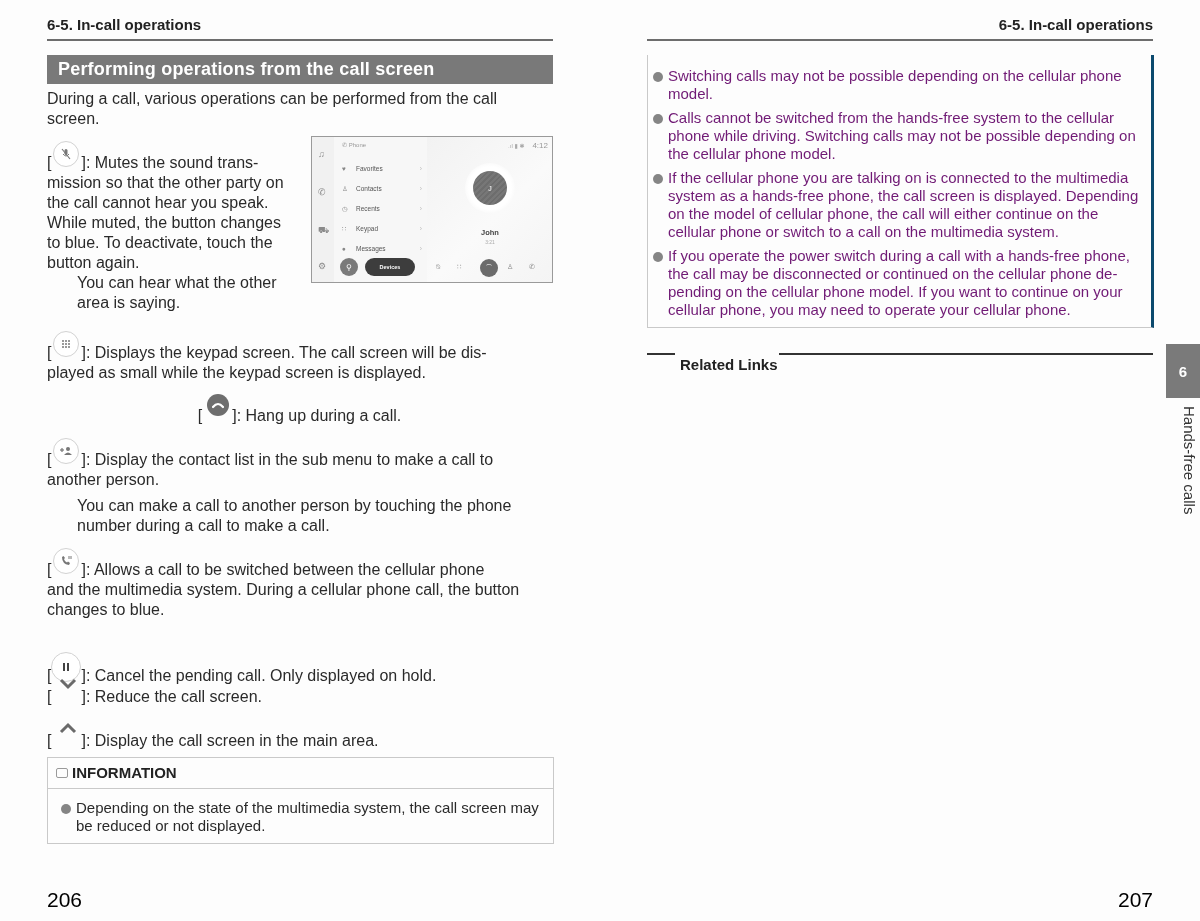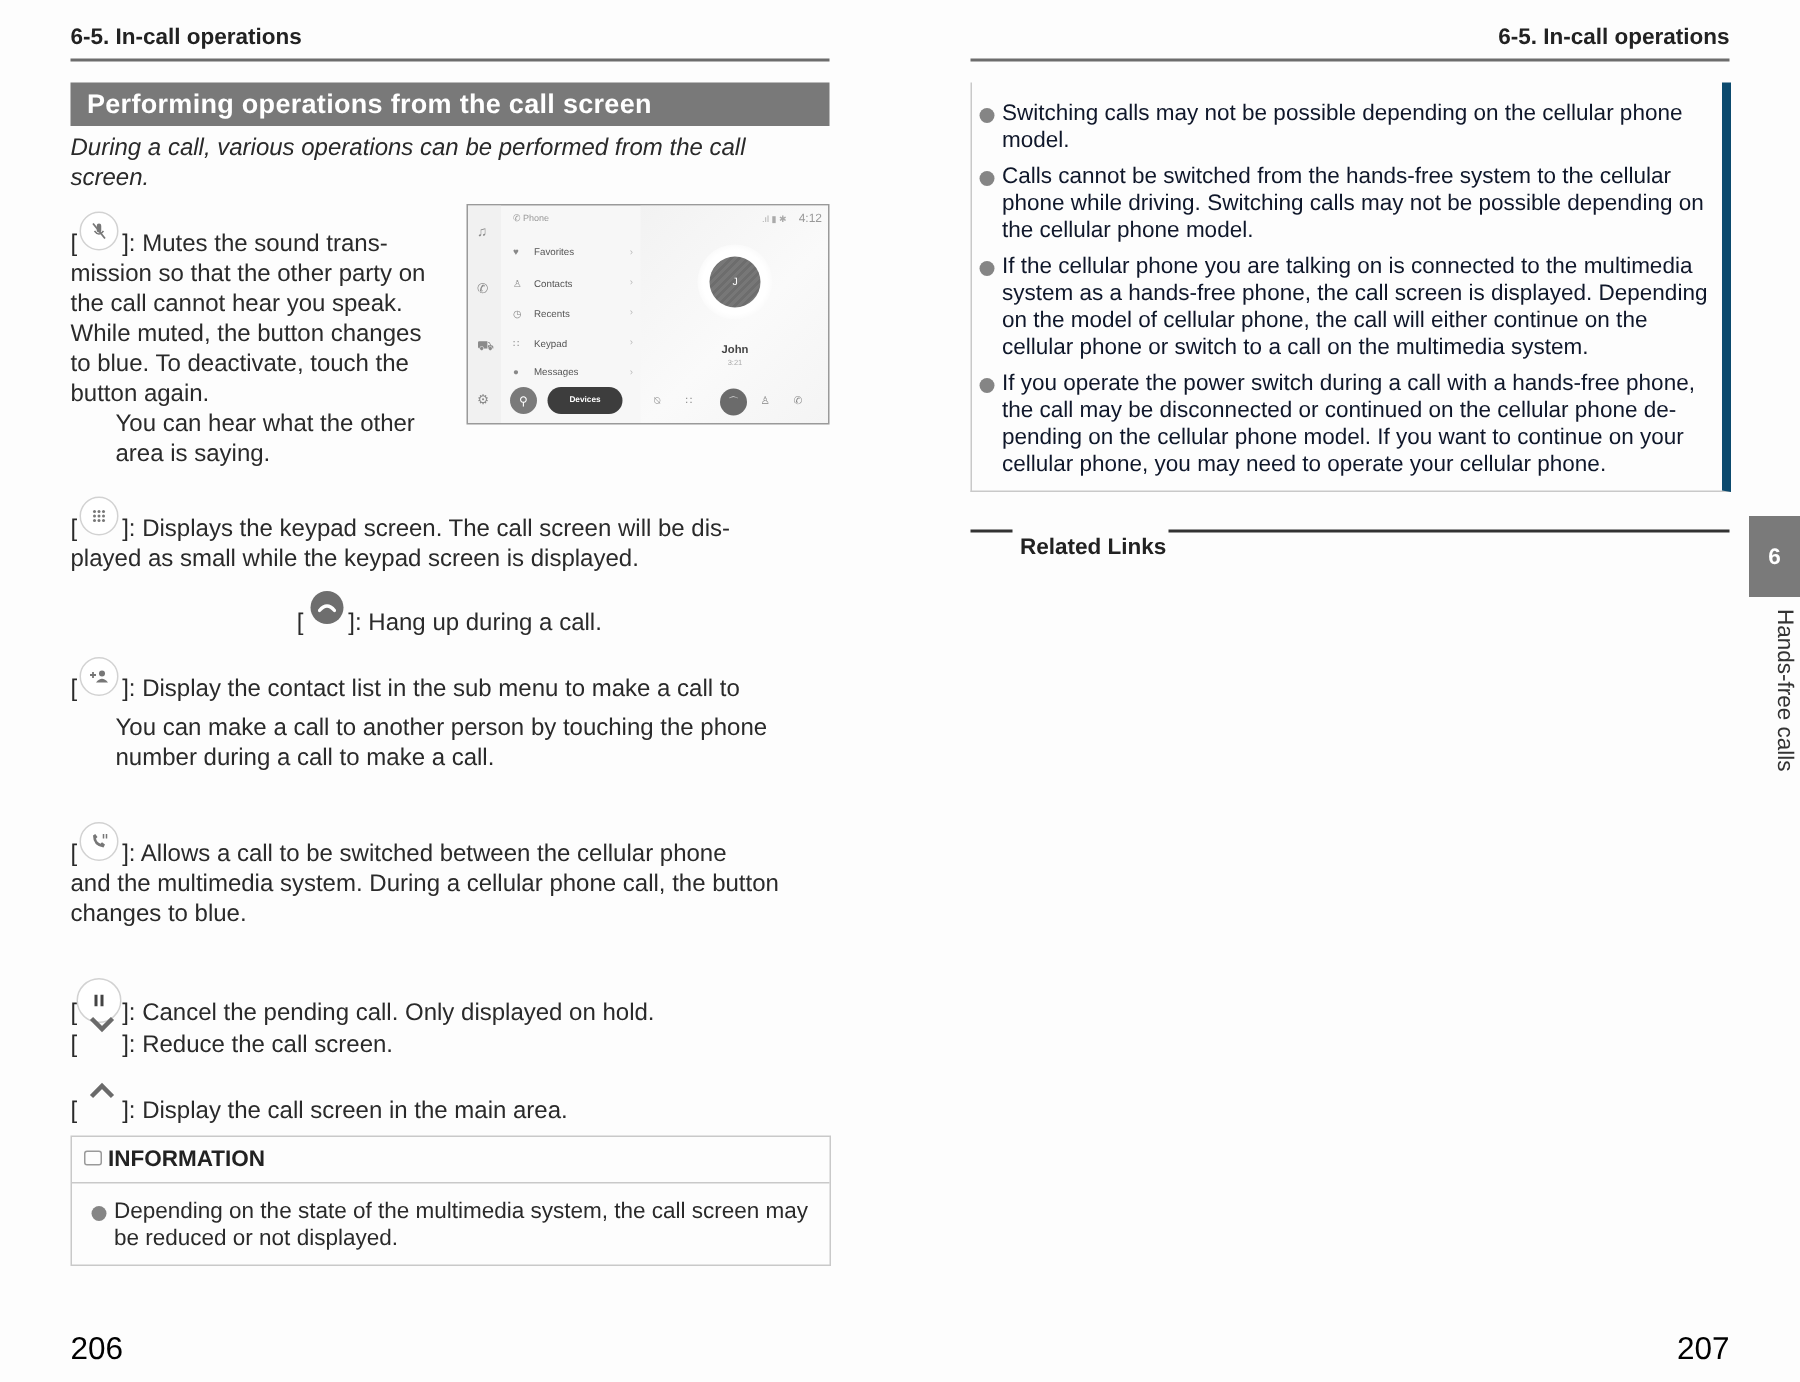--- a/index.html
+++ b/index.html
@@ -21,21 +21,21 @@
   .page-left .head-rule { left: 47px; width: 506px; }
   .page-right .head-rule { left: 47px; width: 506px; }
 
   .section-title {
     position: absolute; left: 47px; top: 55px; width: 506px; height: 29px;
     background: #797979; color: #fff; font-weight: bold; font-size: 18px;
     padding: 4px 11px; letter-spacing: 0.2px;
   }
 
   .body-text { font-size: 16px; line-height: 20px; color: #2a2a2a; }
-  .abs { position: absolute; font-style: italic; }
+  .abs { position: absolute; }
 
   .intro { left: 47px; top: 89px; width: 500px; }
 
   .entry { position: absolute; left: 47px; width: 505px; }
   .entry .line { display: block; }
   .bracket { display: inline-block; }
   .icon-slot {
     display: inline-block; width: 30px; height: 20px; position: relative; vertical-align: top;
   }
   .icon-circle {
@@ -102,22 +102,22 @@
   .info-box { position: absolute; left: 47px; top: 757px; width: 507px; height: 87px; border: 1px solid #c9c9c9; }
   .info-head { height: 31px; border-bottom: 1px solid #c9c9c9; padding: 6px 8px; font-size: 15px; font-weight: bold; color: #222; }
   .info-head .bubble { display: inline-block; width: 12px; height: 10px; border: 1px solid #9a9a9a; border-radius: 2px; margin-right: 4px; vertical-align: middle; position: relative; top: -1px; }
   .info-body { padding: 10px 8px 0 8px; font-size: 15px; line-height: 18px; color: #2a2a2a; }
 
   .bullet-row { position: relative; padding-left: 20px; }
   .dot { position: absolute; left: 5px; top: 5px; width: 10px; height: 10px; border-radius: 50%; background: #858585; }
 
   .notes-box {
     position: absolute; left: 47px; top: 55px; width: 507px; height: 273px;
-    border-left: 1px solid #c9c9c9; border-right: 6px solid #0c4a6e; border-bottom: 1px solid #c9c9c9;
-    padding: 12px 8px 0 0; font-size: 15px; line-height: 18px; color: #0f172a;
+    border-left: 1px solid #c9c9c9; border-right: 3px solid #0c4a6e; border-bottom: 1px solid #c9c9c9;
+    padding: 12px 8px 0 0; font-size: 15px; line-height: 18px; color: #701a75;
   }
   .notes-box .bullet-row { margin-bottom: 6px; padding-left: 20px; }
 
   .related { position: absolute; left: 47px; top: 344px; width: 506px; height: 20px; }
   .related .rule { position: absolute; top: 9px; height: 1.5px; background: #333; }
   .related .title { position: absolute; left: 30px; top: 12px; font-size: 15px; font-weight: bold; color: #222; padding: 0 3px; background: #fdfdfd; }
   .related-link { position: absolute; left: 56px; top: 368px; font-size: 15px; color: #333; }
 
   .tab-marker {
     position: absolute; left: 566px; top: 344px; width: 34px; height: 54px; background: #7a7a7a;
@@ -220,20 +220,21 @@
 
   <div class="entry body-text" style="top:450px;">
     <span class="line"><span class="bracket">[</span><span class="icon-slot"><span class="icon-circle">
       <svg width="14" height="10" viewBox="0 0 14 10" fill="#777">
               <circle cx="9" cy="3" r="2"></circle>
               <path d="M5 9 Q9 4 13 9 Z"></path>
               <line x1="1" y1="4" x2="5" y2="4" stroke="#777" stroke-width="1.2"></line>
               <line x1="3" y1="2" x2="3" y2="6" stroke="#777" stroke-width="1.2"></line>
             </svg>
     </span></span><span>]:  Display the contact list in the sub menu to make a call to</span></span>
+    <span class="line">another person.</span>
     <span class="note" style="margin-top:6px;">You can make a call to another person by touching the phone</span>
     <span class="note">number during a call to make a call.</span>
   </div>
 
   <div class="entry body-text" style="top:560px;">
     <span class="line"><span class="bracket">[</span><span class="icon-slot"><span class="icon-circle">
       <svg width="12" height="12" viewBox="0 0 12 12">
               <path d="M2 2 Q2 9 9 10 L10 8 L8 6.5 L7 7.5 Q4.5 6.5 4 4 L5 3 L3.5 1 Z" fill="#777"></path>
               <line x1="9" y1="1" x2="9" y2="4" stroke="#777"></line>
               <line x1="11" y1="1" x2="11" y2="4" stroke="#777"></line>

